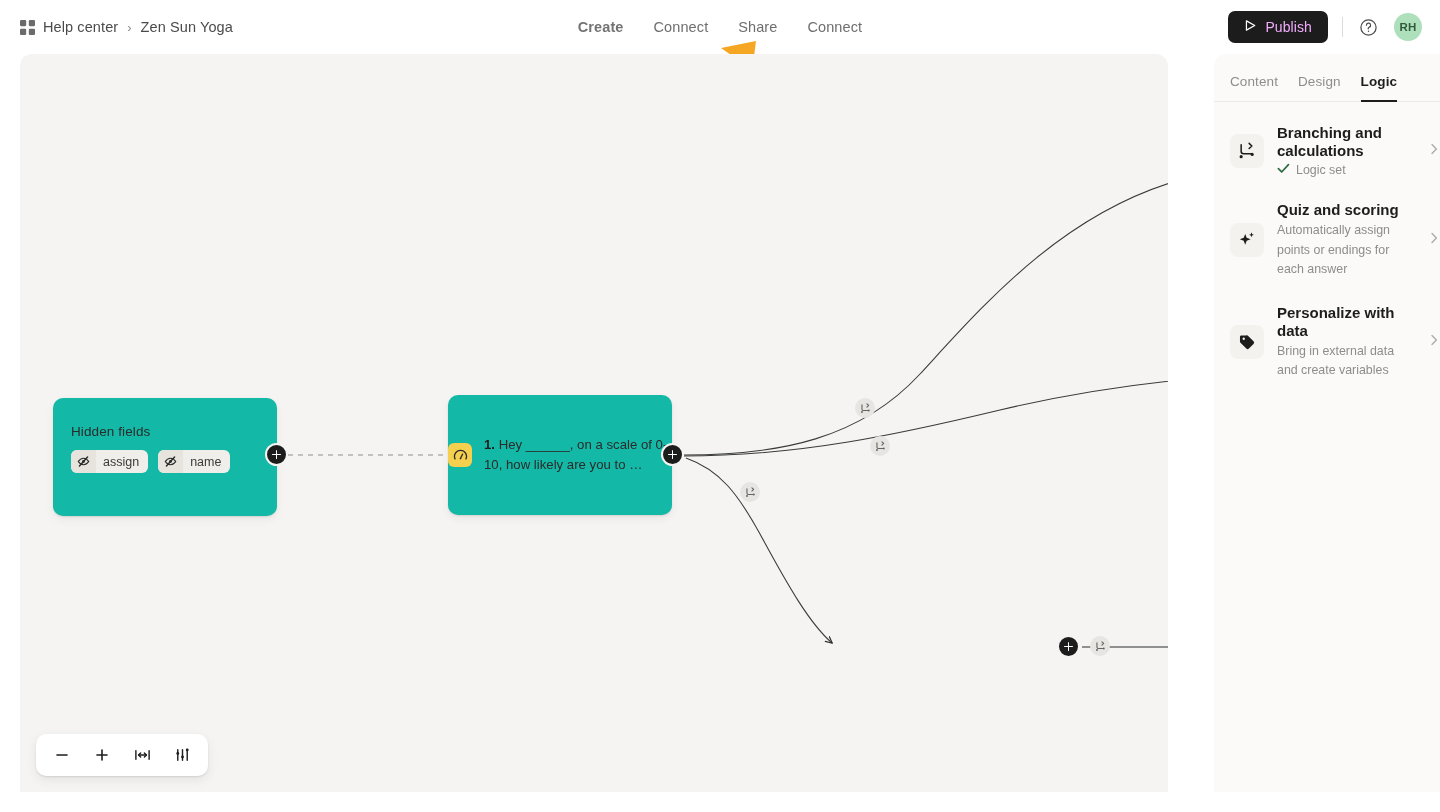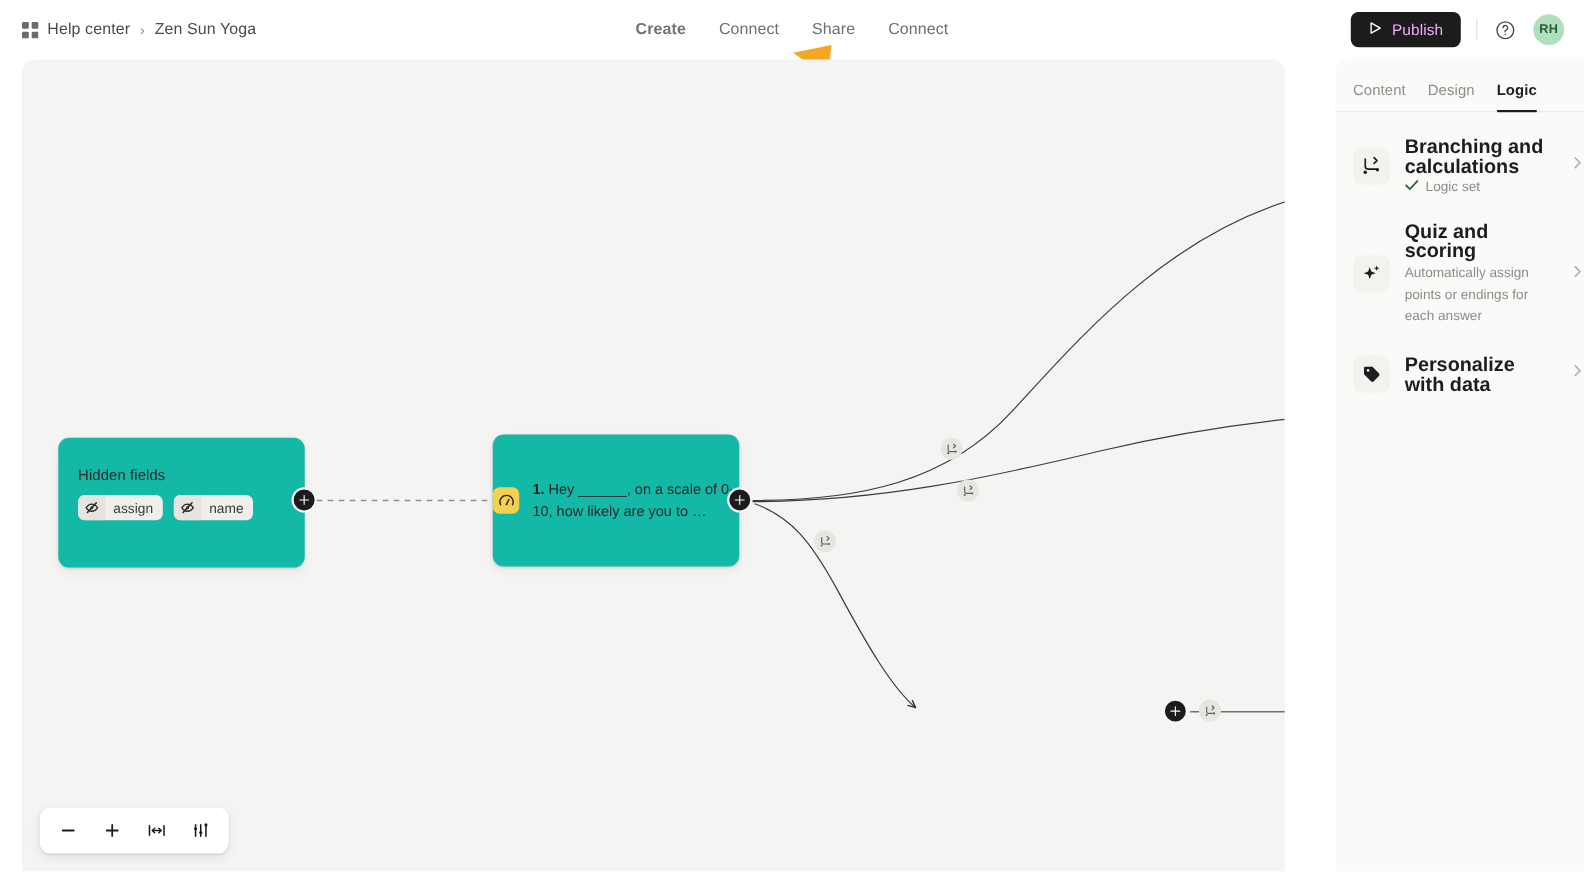--- a/index.html
+++ b/index.html
@@ -167,21 +167,21 @@
   .panel-list { padding: 10px 0 0 0; }
   .panel-item {
     display: flex; align-items: center; gap: 13px;
     padding: 12px 12px 12px 16px; cursor: pointer;
   }
   .panel-item-icon {
     width: 34px; height: 34px; border-radius: 8px; background: #f4f2ee;
     display: flex; align-items: center; justify-content: center; flex: 0 0 34px;
   }
   .panel-item-body { flex: 1; min-width: 0; }
-  .panel-item-title { font-size: 18px; font-weight: bold; color: #1d1d1d; line-height: 18px; }
+  .panel-item-title { font-size: 15px; font-weight: bold; color: #1d1d1d; line-height: 18px; }
   .panel-item-sub { font-size: 12.4px; color: #8e8d8a; line-height: 19.5px; margin-top: 2px; }
   .panel-item-status {
     display: flex; align-items: center; gap: 6px; margin-top: 3px;
     font-size: 12.4px; color: #8e8d8a;
   }
   .chev { flex: 0 0 auto; opacity: 0.55; }
 
   
   .annot-arrow { position: absolute; left: 706px; top: 38px; pointer-events: none; }
 </style>
@@ -425,20 +425,21 @@
 
       <div class="panel-item">
         <div class="panel-item-icon">
           <svg width="18" height="18" viewBox="0 0 16 16" fill="#1d1d1d">
             <path d="M8.6 2.2 L13.8 7.4 a1.6 1.6 0 0 1 0 2.3 l-4.1 4.1 a1.6 1.6 0 0 1 -2.3 0 L2.2 8.6 a1.6 1.6 0 0 1 -0.45 -1.1 V3.4 a1.2 1.2 0 0 1 1.2 -1.2 h4.1 a1.6 1.6 0 0 1 1.55 0 Z"></path>
             <circle cx="5.1" cy="5.1" r="1.05" fill="#f4f2ee"></circle>
           </svg>
         </div>
         <div class="panel-item-body">
           <div class="panel-item-title">Personalize with data</div>
+          <div class="panel-item-sub">Bring in external data and create variables</div>
         </div>
         <span class="chev">
           <svg width="14" height="14" viewBox="0 0 14 14" fill="none" stroke="#6b6b6b" stroke-width="1.4" stroke-linecap="round" stroke-linejoin="round">
             <path d="M5 2.6 L9.4 7 L5 11.4"></path>
           </svg>
         </span>
       </div>
 
     </div>
   </div>

